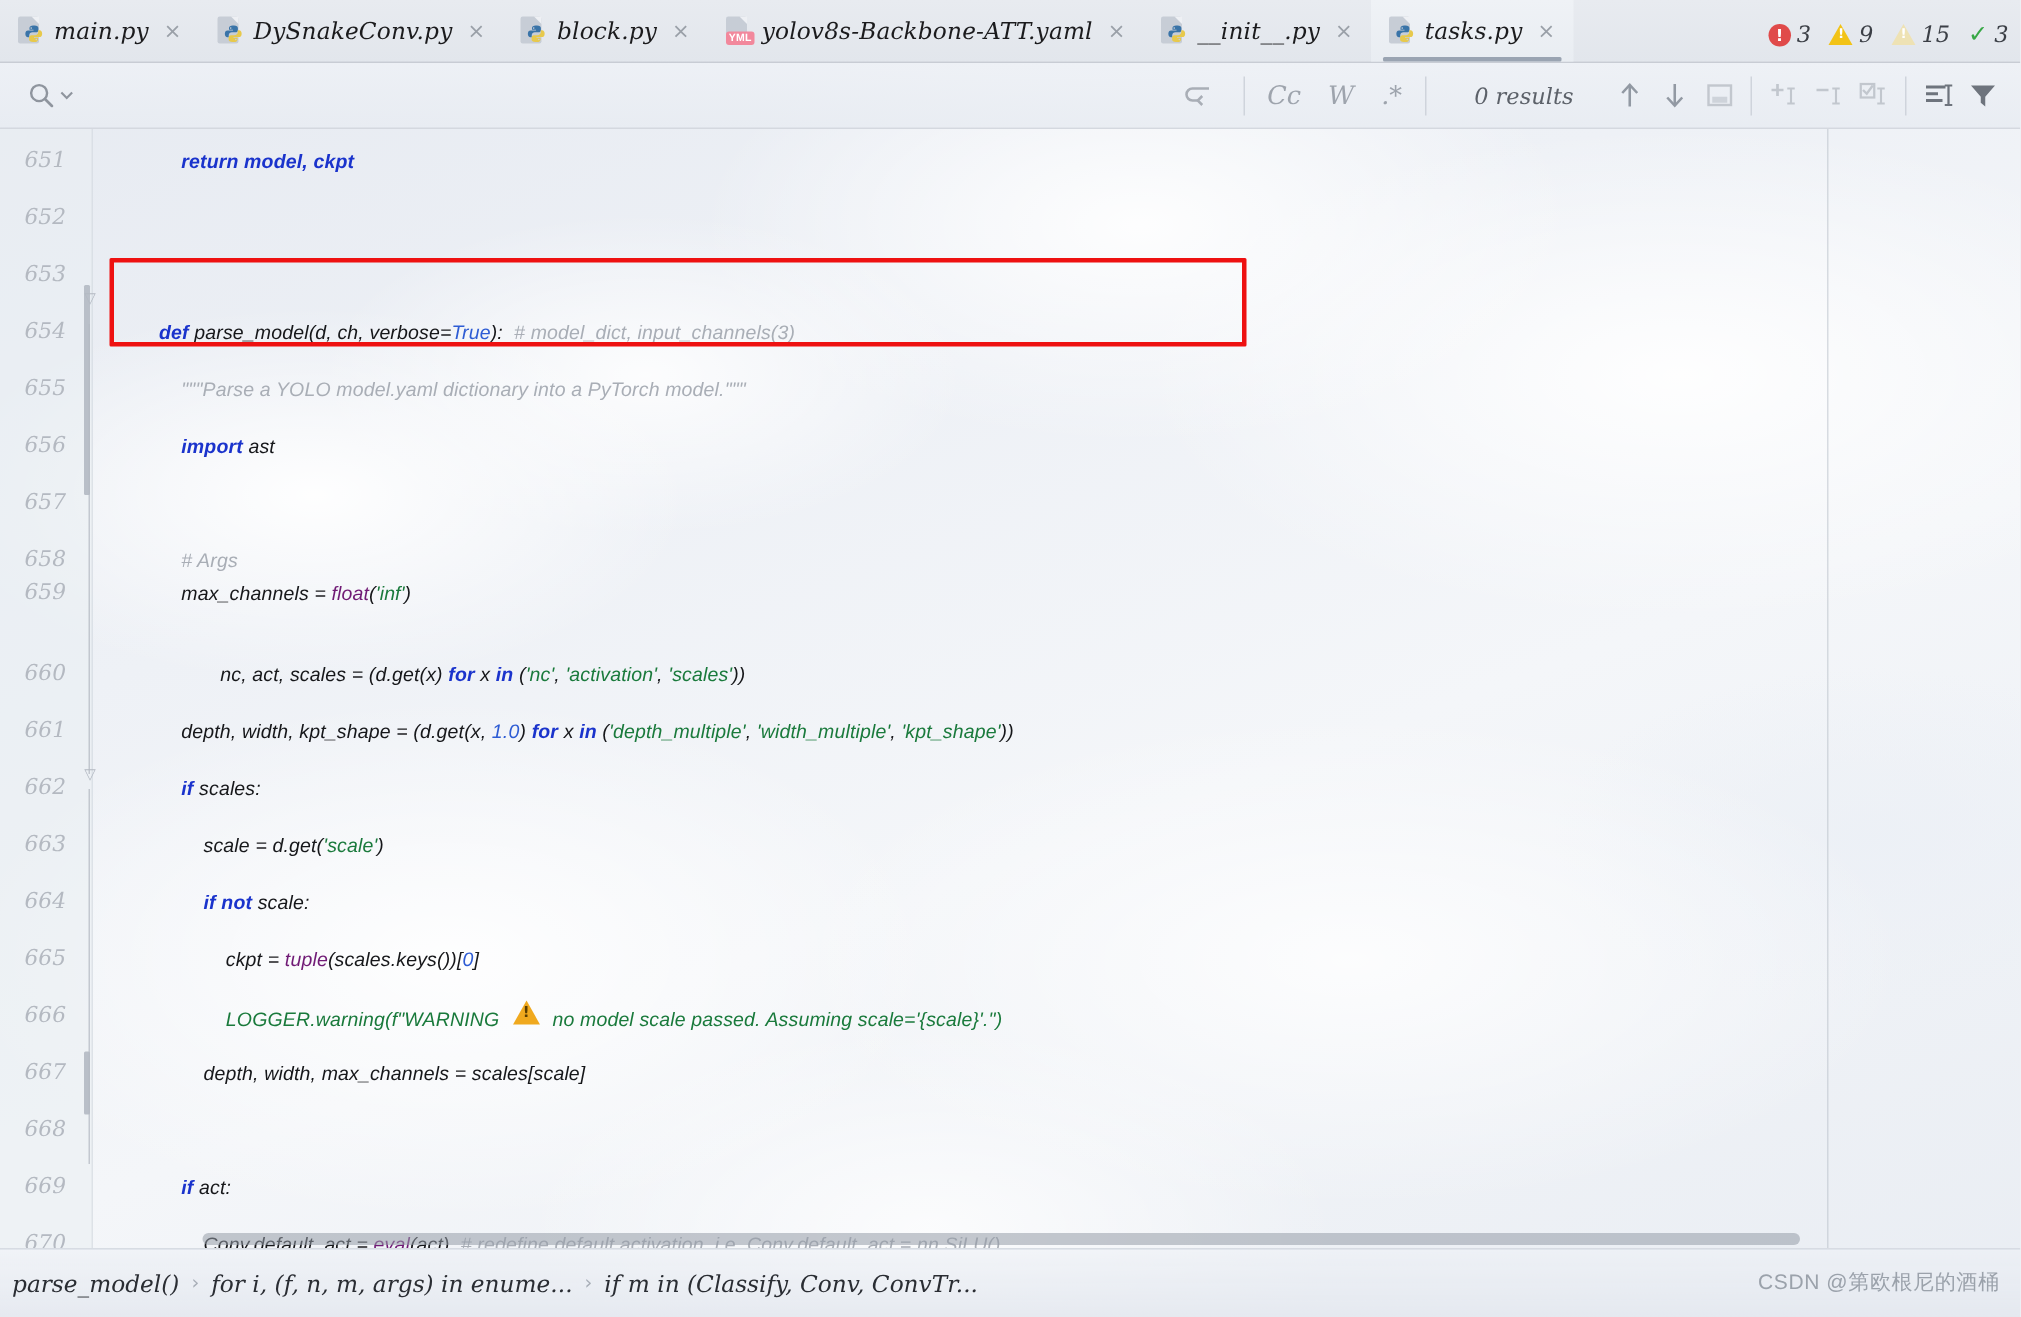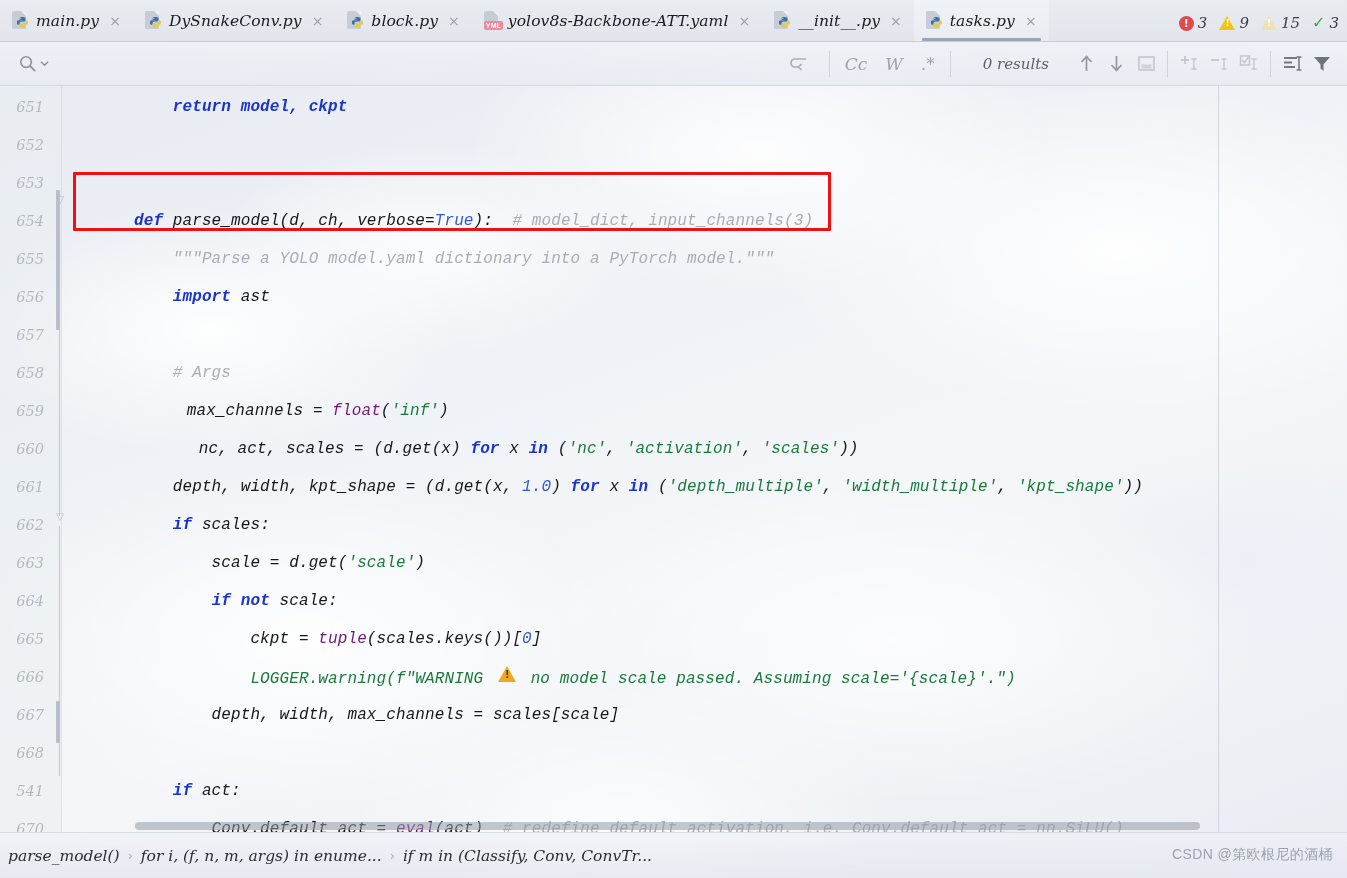--- a/index.html
+++ b/index.html
@@ -153,23 +153,23 @@
     width: 48px; text-align: right; flex: 0 0 auto;
     font-family: "DejaVu Serif", serif; font-style: italic;
     font-size: 14.5px; color: #b4b9c1;
     padding-right: 4px;
   }
   .fold {
     width: 14px; flex: 0 0 auto; text-align: center;
     font-size: 9px; color: #b9bec6; font-family: "DejaVu Sans", sans-serif;
   }
   .code {
-    font-family: Liberation Mono, monospace; font-style: italic;
-    font-size: 16px; color: #16171a; white-space: pre;
-    letter-spacing: .1px; margin-left: 86px;
+    font-family: Liberation Sans, sans-serif; font-style: italic;
+    font-size: 13px; color: #16171a; white-space: pre;
+    letter-spacing: .1px; margin-left: 58px;
   }
   .kw   { color: #1a33cc; font-weight: bold; }
   .bi   { color: #701a75; }
   .str  { color: #1a7a3c; }
   .num  { color: #2e5cd4; }
   .cmt  { color: #a9aeb6; }
   .doc  { color: #a9aeb6; }
   .fn   { color: #16171a; }
   .cnst { color: #2e5cd4; }
 
@@ -486,21 +486,21 @@
           <span class="code"><span>    </span><span class="kw">import</span><span> ast</span></span>
         </div>
         <div class="line" style="top: 230px;">
           <span class="lineno">657</span>
           <span class="code"></span>
         </div>
         <div class="line" style="top: 268px;">
           <span class="lineno">658</span>
           <span class="code"><span class="cmt">    # Args</span></span>
         </div>
-        <div class="line" style="top: 306px; gap: 14px;">
+        <div class="line" style="top: 290px;">
           <span class="lineno">659</span>
           <span class="code"><span>    max_channels = </span><span class="bi">float</span><span>(</span><span class="str">'inf'</span><span>)</span></span>
         </div>
         <div class="line" style="top: 344px; gap: 26px;">
           <span class="lineno">660</span>
           <span class="code"><span>    nc, act, scales = (d.get(x) </span><span class="kw">for</span><span> x </span><span class="kw">in</span><span> (</span><span class="str">'nc'</span><span>, </span><span class="str">'activation'</span><span>, </span><span class="str">'scales'</span><span>))</span></span>
         </div>
         <div class="line" style="top: 382px;">
           <span class="lineno">661</span>
           <span class="code"><span>    depth, width, kpt_shape = (d.get(x, </span><span class="num">1.0</span><span>) </span><span class="kw">for</span><span> x </span><span class="kw">in</span><span> (</span><span class="str">'depth_multiple'</span><span>, </span><span class="str">'width_multiple'</span><span>, </span><span class="str">'kpt_shape'</span><span>))</span></span>
@@ -527,21 +527,21 @@
         </div>
         <div class="line" style="top: 610px;">
           <span class="lineno">667</span>
           <span class="code"><span>        depth, width, max_channels = scales[scale]</span></span>
         </div>
         <div class="line" style="top: 648px;">
           <span class="lineno">668</span>
           <span class="code"></span>
         </div>
         <div class="line" style="top: 686px;">
-          <span class="lineno">541</span>
+          <span class="lineno">669</span>
           <span class="code"><span>    </span><span class="kw">if</span><span> act:</span></span>
         </div>
         <div class="line" style="top: 724px;">
           <span class="lineno">670</span>
           <span class="code"><span>        Conv.default_act = </span><span class="bi">eval</span><span>(act)  </span><span class="cmt"># redefine default activation, i.e. Conv.default_act = nn.SiLU()</span></span>
         </div>
       </div>
 
     <div class="redbox" style="left:73px; top:86px; width:758px; height:59px;"></div>
 

